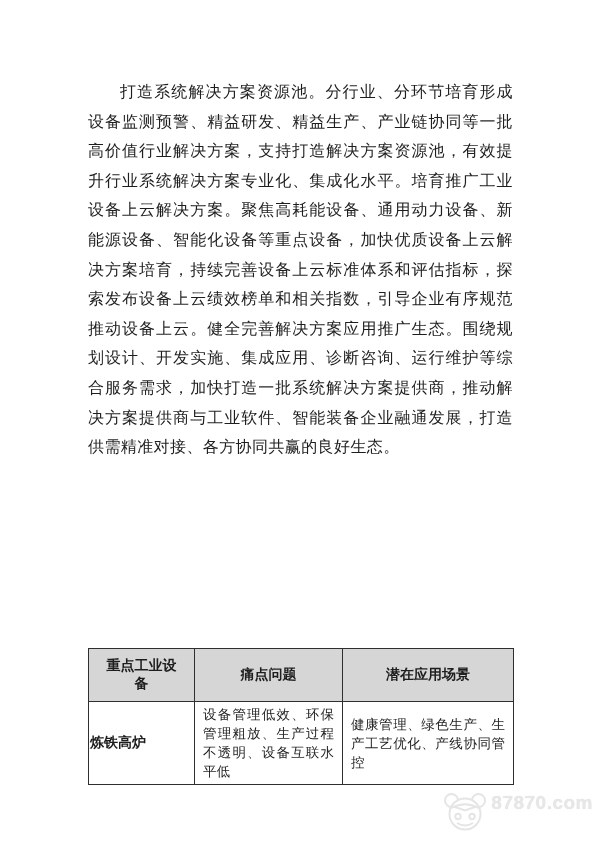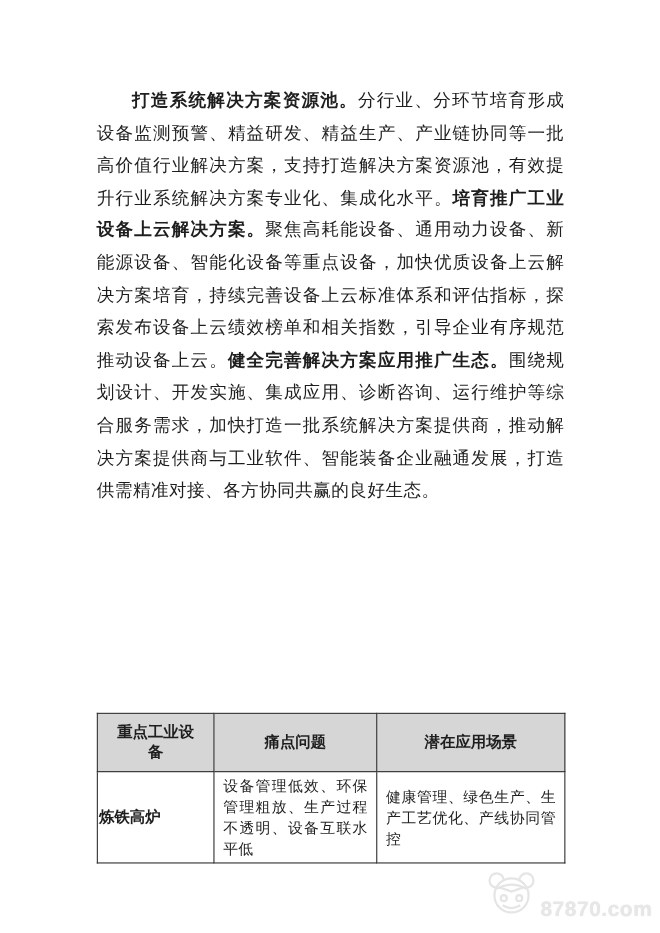--- a/index.html
+++ b/index.html
@@ -20,21 +20,21 @@
   }
   .para {
     margin: 0;
     font-size: 16px;
     line-height: 29.6px;
     letter-spacing: 0.4px;
     text-align: justify;
     text-justify: inter-character;
   }
   .para.indent { text-indent: 32px; }
-  .bold { font-weight: bold; }
+  .bold { font-weight: normal; }
   .doc-table {
     position: absolute;
     left: 88px;
     top: 648px;
     width: 425px;
     border-collapse: collapse;
     table-layout: fixed;
   }
   .doc-table, .doc-table th, .doc-table td {
     border: 1.5px solid #2f2f2f;
@@ -77,21 +77,21 @@
     top: 774px;
     text-align: center;
     font-size: 12.5px;
     color: #2a2a2a;
   }
   .watermark {
     position: absolute;
     right: 7px;
     top: 792px;
     display: flex;
-    align-items: flex-end;
+    align-items: flex-start;
     gap: 3px;
   }
   .watermark-text {
     font-family: "Liberation Sans", "DejaVu Sans", sans-serif;
     font-weight: bold;
     font-size: 19px;
     color: #e7e7e7;
     letter-spacing: 0.5px;
     text-shadow: 0 0 1px #dedede;
   }

